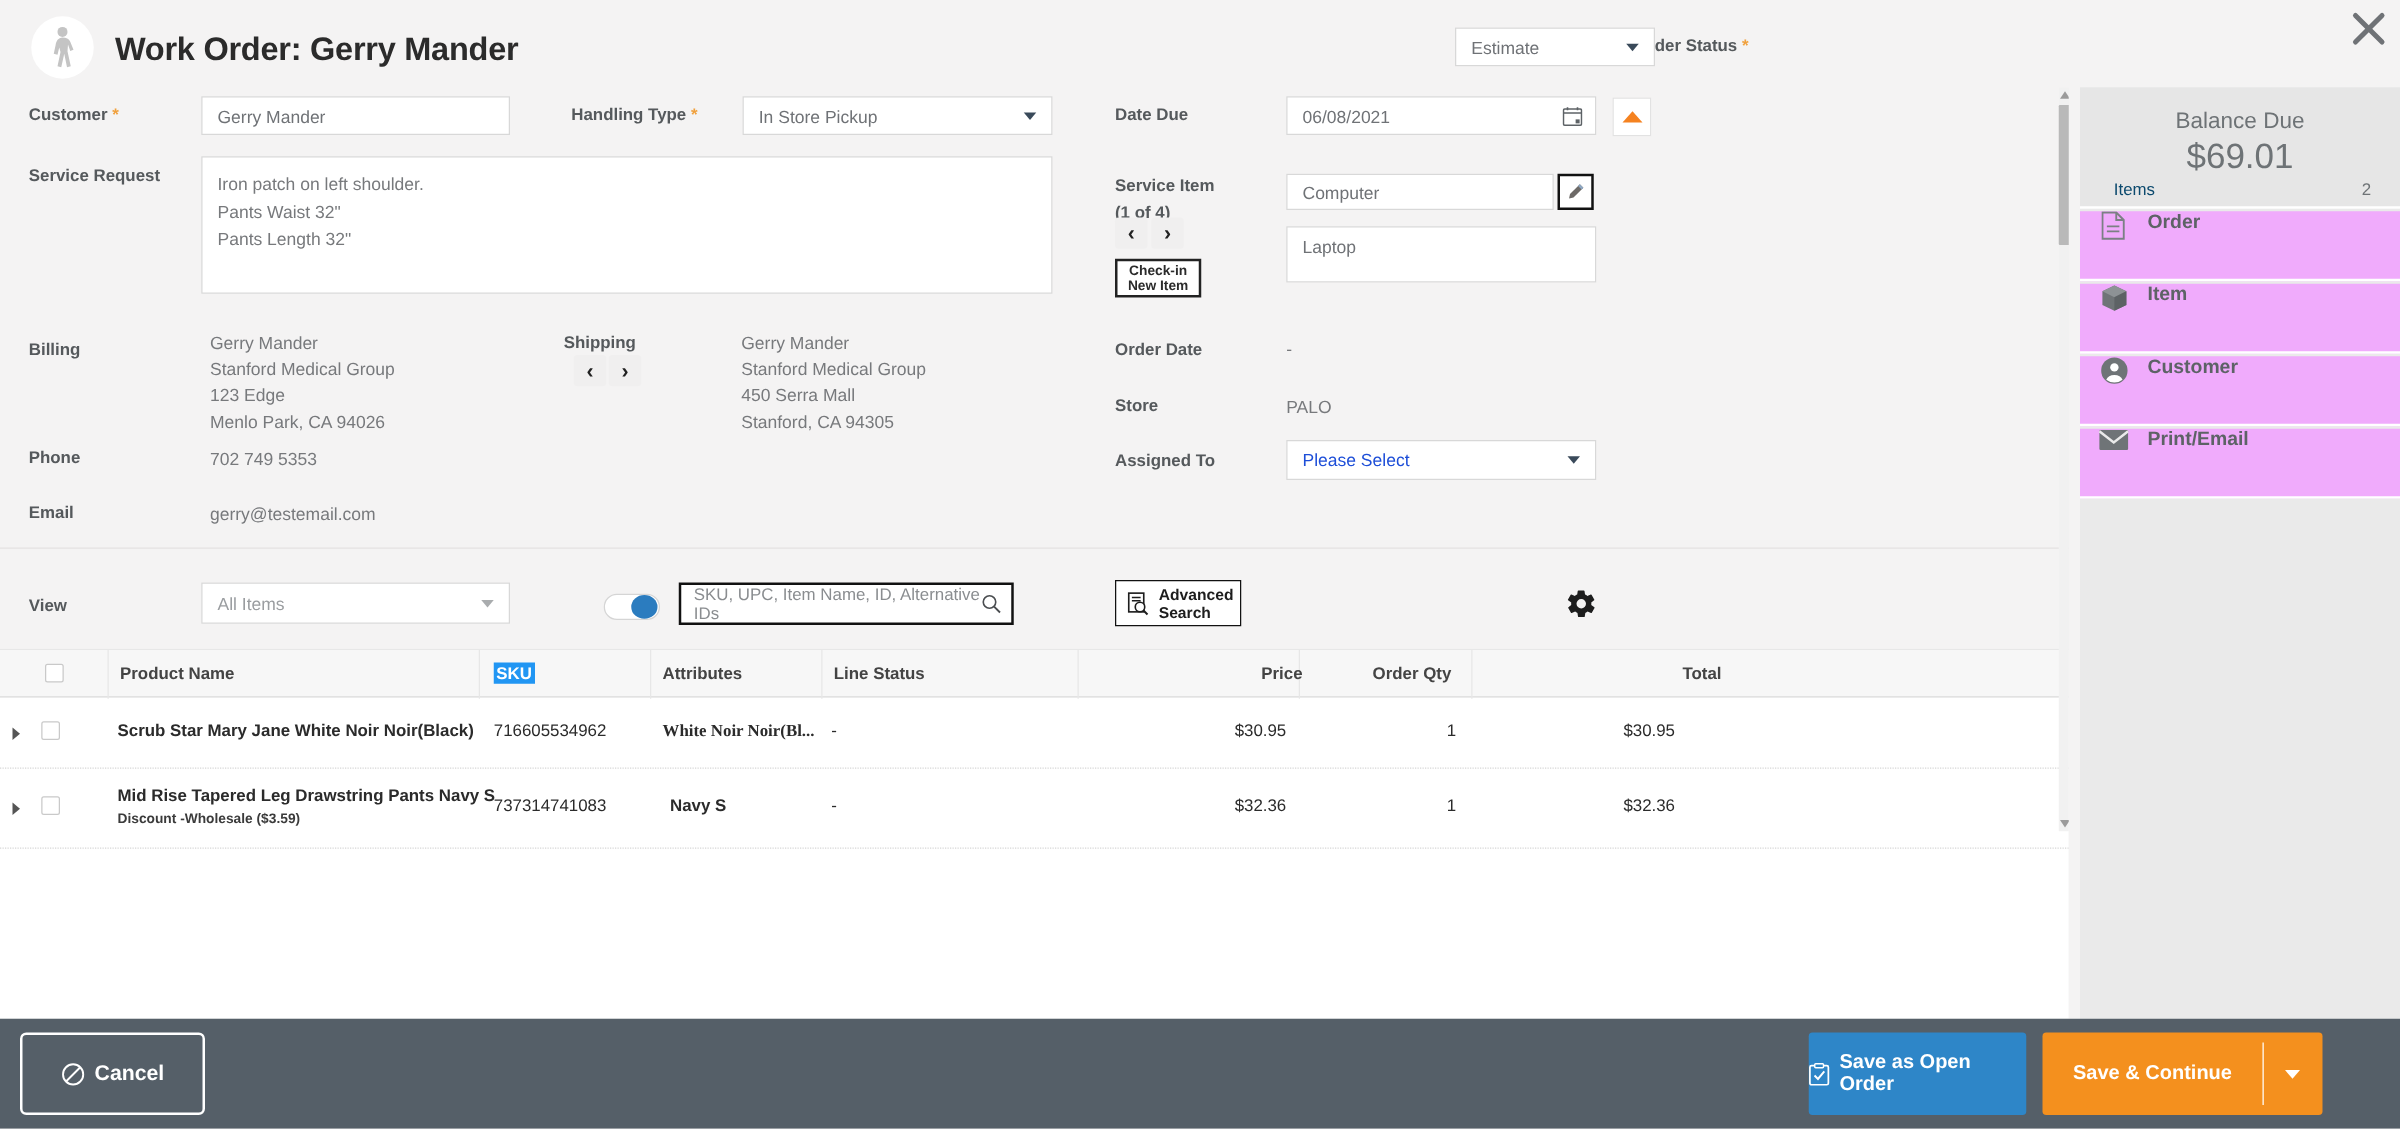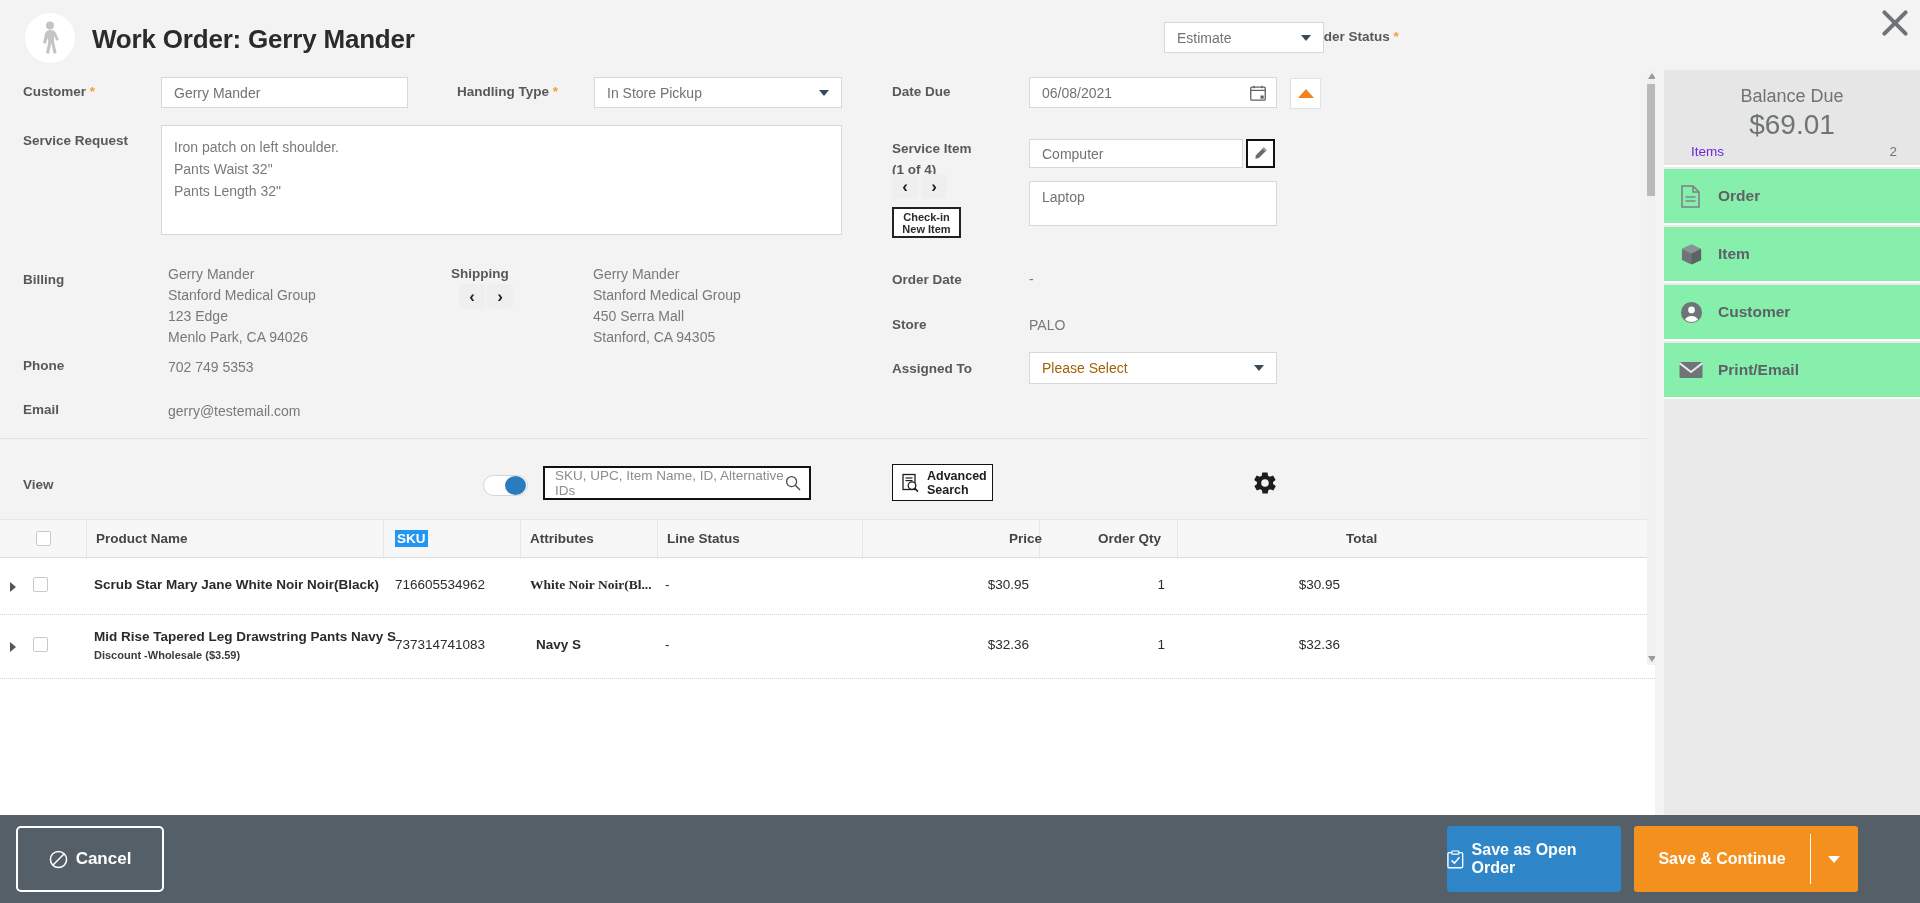--- a/index.html
+++ b/index.html
@@ -229,26 +229,26 @@
     background: #e6e6e6; border-bottom: 2px solid #fff;
   }
   .bal-title {
     position: absolute; left: 0; top: 16px; width: 256px;
     text-align: center; font-size: 18px; color: #6e7376;
   }
   .bal-amt {
     position: absolute; left: 0; top: 39px; width: 256px;
     text-align: center; font-size: 28px; color: #6e7376;
   }
-  .items-lbl { position: absolute; left: 27px; top: 74px; font-size: 13.5px; color: #6d28d9; }
+  .items-lbl { position: absolute; left: 27px; top: 74px; font-size: 13.5px; color: #0c4a6e; }
   .items-val { position: absolute; right: 23px; top: 74px; font-size: 13.5px; color: #6e7376; }
   .side-item {
     position: absolute; left: 0; width: 256px; height: 56px;
-    background: #86efac; border-bottom: 2px solid #fff;
-    display: flex; align-items: center; cursor: pointer;
+    background: #f0abfc; border-bottom: 2px solid #fff;
+    display: flex; cursor: pointer;
   }
   .side-item .ic { width: 54px; display: flex; justify-content: center; }
   .side-item .tx { font-size: 15.5px; font-weight: bold; color: #5d6266; }
   .side-rest {
     position: absolute; left: 0; top: 329px; width: 256px; height: 416px;
     background: #eaeaea;
   }
 
   
   .bottom {
@@ -408,28 +408,32 @@
     <div class="lbl" style="left:892px; top:315px;">Store</div>
     <div class="val" style="left:1029px; top:315px;">PALO</div>
 
     <div class="lbl" style="left:23px; top:356px;">Phone</div>
     <div class="val" style="left:168px; top:357px;">702 749 5353</div>
 
     <div class="lbl" style="left:23px; top:400px;">Email</div>
     <div class="val" style="left:168px; top:401px;">gerry@testemail.com</div>
 
     <div class="lbl" style="left:892px; top:359px;">Assigned To</div>
-    <div class="selfield" style="left:1029px; top:352px; width:248px; height:32px; color:#a16207;">
+    <div class="selfield" style="left:1029px; top:352px; width:248px; height:32px; color:#1d4ed8;">
       <span>Please Select</span>
       <span class="caret"></span>
     </div>
 
     <div class="divider"></div>
 
     <div class="lbl" style="left:23px; top:475px;">View</div>
+    <div class="selfield" style="left:161px; top:466px; width:247px; height:33px; color:#9a9da0;">
+      <span>All Items</span>
+      <span class="caret" style="border-top-color:#a9acae;"></span>
+    </div>
 
     <div class="toggle">
       <span class="knob"></span>
     </div>
 
     <div class="search-box">
       <span class="ph">SKU, UPC, Item Name, ID, Alternative IDs</span>
       <svg class="search-icon" width="16" height="16" viewBox="0 0 16 16">
         <circle cx="6.6" cy="6.6" r="5" fill="none" stroke="#4a4d50" stroke-width="1.3"></circle>
         <line x1="10.3" y1="10.3" x2="15" y2="15" stroke="#4a4d50" stroke-width="1.5"></line>

